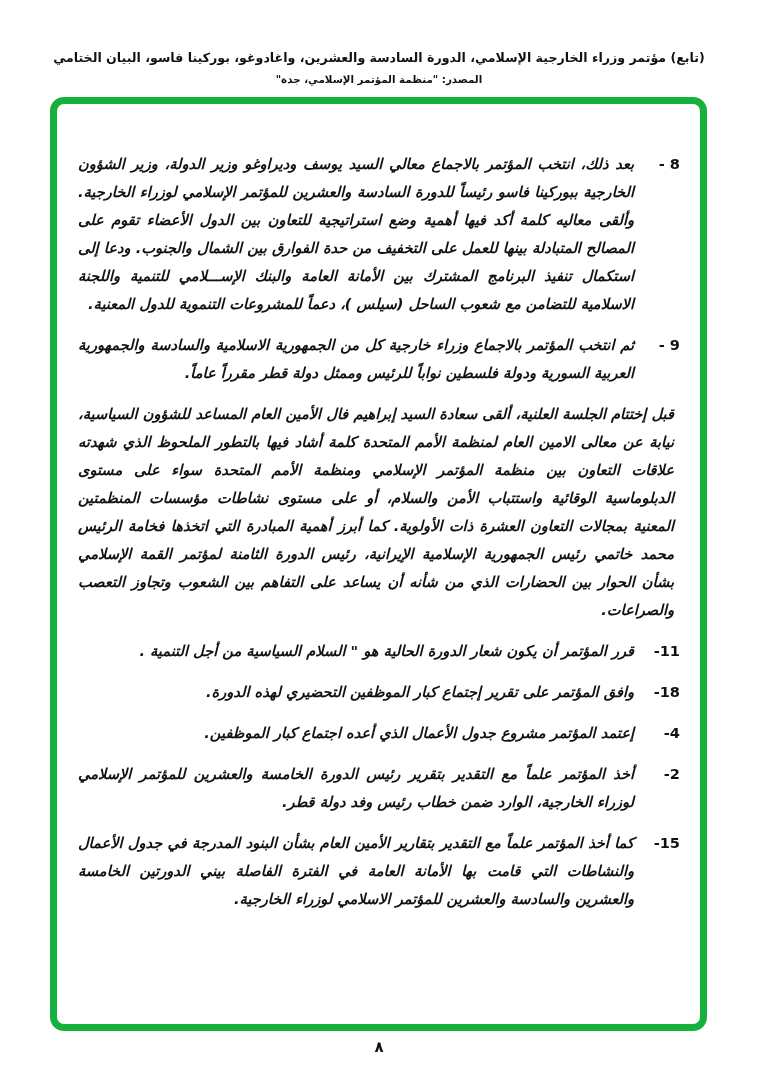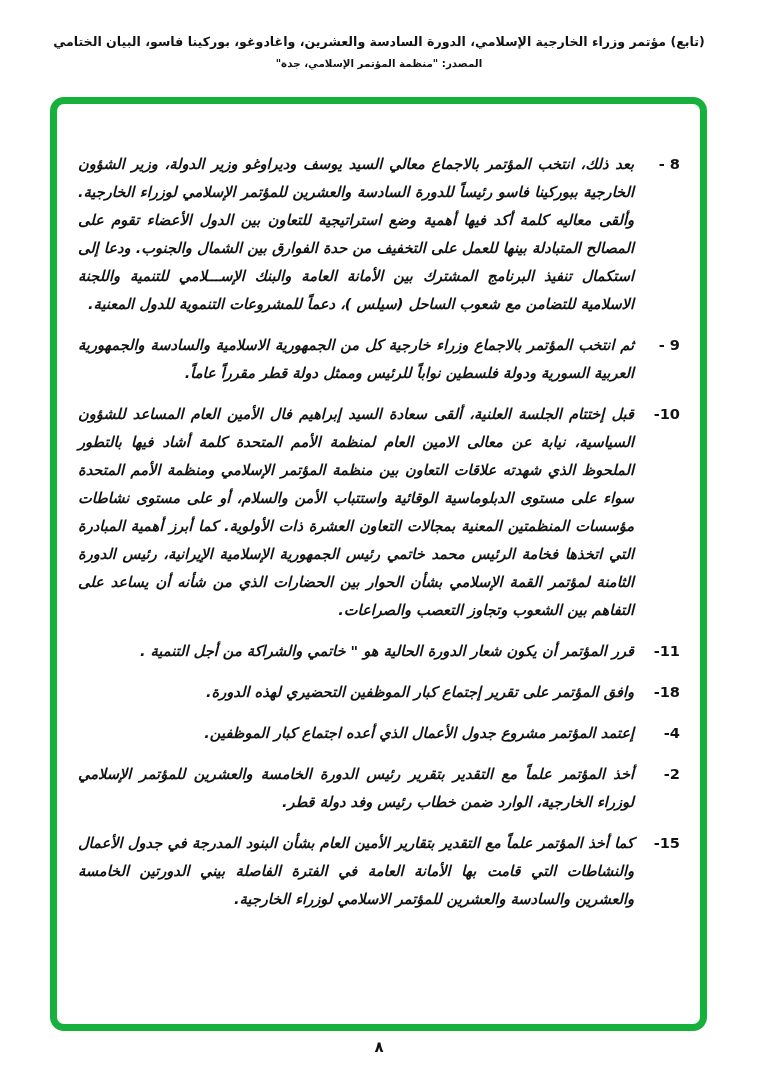--- a/index.html
+++ b/index.html
@@ -23,20 +23,21 @@
     left: 0;
     width: 100%;
     text-align: center;
     direction: rtl;
   }
   .header-title {
     font-size: 12.6px;
     font-weight: bold;
     letter-spacing: 0;
     white-space: nowrap;
+    margin-top: 16px;
   }
   .header-source {
     margin-top: 8px;
     font-size: 10.3px;
     font-weight: bold;
   }
   
   .annotation-box {
     position: absolute;
     left: 50px;
@@ -106,27 +107,26 @@
       <div class="item-number">- 8</div>
       <div class="item-text">بعد ذلك، انتخب المؤتمر بالاجماع معالي السيد يوسف وديراوغو وزير الدولة، وزير الشؤون الخارجية ببوركينا فاسو رئيساً للدورة السادسة والعشرين للمؤتمر الإسلامي لوزراء الخارجية. وألقى معاليه كلمة أكد فيها أهمية وضع استراتيجية للتعاون بين الدول الأعضاء تقوم على المصالح المتبادلة بينها للعمل على التخفيف من حدة الفوارق بين الشمال والجنوب. ودعا إلى استكمال تنفيذ البرنامج المشترك بين الأمانة العامة والبنك الإســـلامي للتنمية واللجنة الاسلامية للتضامن مع شعوب الساحل (سيلس )، دعماً للمشروعات التنموية للدول المعنية.</div>
     </div>
 
     <div class="item">
       <div class="item-number">- 9</div>
       <div class="item-text">ثم انتخب المؤتمر بالاجماع  وزراء خارجية كل من الجمهورية الاسلامية والسادسة والجمهورية العربية السورية ودولة فلسطين نواباً للرئيس  وممثل دولة قطر مقرراً عاماً.</div>
     </div>
 
     <div class="item">
-      <div class="item-number">-10</div>
       <div class="item-text">قبل إختتام الجلسة العلنية،  ألقى سعادة السيد إبراهيم فال  الأمين العام المساعد للشؤون السياسية، نيابة عن معالى الامين العام لمنظمة الأمم المتحدة  كلمة  أشاد فيها بالتطور الملحوظ الذي شهدته علاقات التعاون  بين منظمة المؤتمر الإسلامي ومنظمة الأمم المتحدة سواء على مستوى الدبلوماسية الوقائية  واستتباب الأمن  والسلام، أو على مستوى نشاطات مؤسسات المنظمتين  المعنية بمجالات التعاون العشرة ذات الأولوية. كما أبرز أهمية المبادرة  التي اتخذها فخامة الرئيس محمد خاتمي رئيس الجمهورية الإسلامية الإيرانية، رئيس الدورة الثامنة لمؤتمر القمة الإسلامي بشأن الحوار بين الحضارات الذي من شأنه أن يساعد على التفاهم بين الشعوب وتجاوز التعصب والصراعات.</div>
     </div>
 
     <div class="item">
       <div class="item-number">-11</div>
-      <div class="item-text">قرر المؤتمر أن يكون شعار الدورة الحالية هو " خاتمي والشراكة من أجل التنمية  .</div>
+      <div class="item-text">قرر المؤتمر أن يكون شعار الدورة الحالية هو " السلام السياسية من أجل التنمية  .</div>
     </div>
 
     <div class="item">
       <div class="item-number">-18</div>
       <div class="item-text">وافق  المؤتمر على تقرير إجتماع كبار الموظفين التحضيري لهذه الدورة.</div>
     </div>
 
     <div class="item">
       <div class="item-number">-4</div>
       <div class="item-text">إعتمد المؤتمر مشروع جدول الأعمال الذي أعده اجتماع كبار الموظفين.</div>

